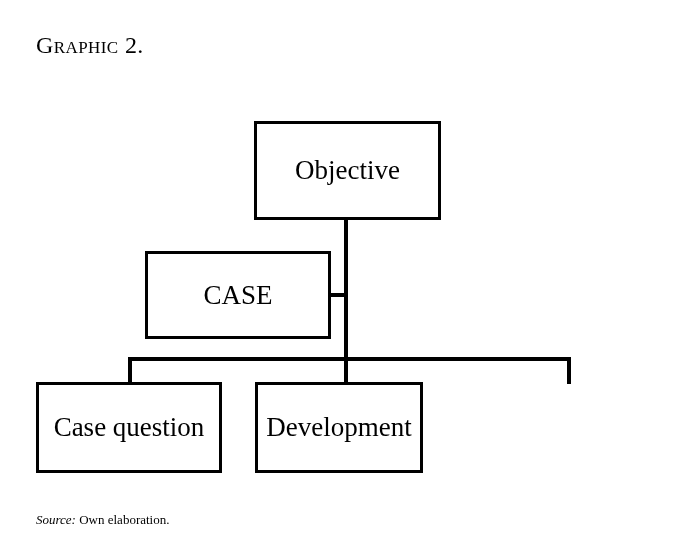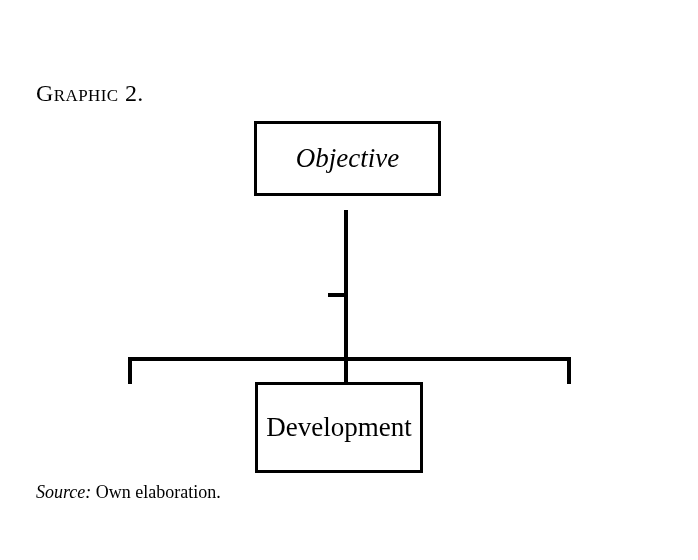--- a/index.html
+++ b/index.html
@@ -34,21 +34,20 @@
   }
   .caption-line {
     font-family: "Liberation Serif", "DejaVu Serif", serif;
     font-size: 24px;
     line-height: 38px;
     font-variant: small-caps;
     font-weight: 400;
     letter-spacing: 0.4px;
     color: #000000;
     white-space: nowrap;
-    margin-top: 48px;
   }
 
   
   .diagram {
     position: absolute;
     left: 0;
     top: 0;
     width: 698px;
     height: 560px;
     pointer-events: none;
@@ -68,21 +67,21 @@
   }
   .node-label {
     font-family: "Liberation Serif", "DejaVu Serif", serif;
     font-size: 27px;
     line-height: 1;
     color: #000000;
     white-space: nowrap;
     user-select: none;
   }
 
-  #node-objective    { left: 254px; top: 121px; width: 187px; height: 75px; font-style: italic; }
+  #node-objective    { left: 254px; top: 121px; width: 187px; height: 99px; }
   #node-case         { left: 145px; top: 251px; width: 186px; height: 88px; }
   #node-case-question{ left:  36px; top: 382px; width: 186px; height: 91px; }
   #node-development  { left: 255px; top: 382px; width: 168px; height: 91px; }
   #node-evaluation   { left: 477px; top: 382px; width: 186px; height: 91px; }
 
   
   .conn {
     position: absolute;
     background: #000000;
     z-index: 1;
@@ -95,23 +94,23 @@
   #conn-bus          { left: 128px; top: 357px; width: 443px; height: 4px; }
   
   #conn-drop-left    { left: 128px; top: 357px; width: 4px;   height: 27px; }
   
   #conn-drop-right   { left: 567px; top: 357px; width: 4px;   height: 27px; }
 
   
   .source-note {
     position: absolute;
     left: 36px;
-    top: 477px;
+    top: 505px;
     font-family: "Liberation Serif", "DejaVu Serif", serif;
-    font-size: 18px;
+    font-size: 13px;
     line-height: 30px;
     color: #000000;
     white-space: nowrap;
   }
   .source-label {
     font-style: italic;
   }
   .source-text {
     font-style: normal;
   }
@@ -130,21 +129,27 @@
     <div class="conn" id="conn-trunk"></div>
     <div class="conn" id="conn-case-stub"></div>
     <div class="conn" id="conn-bus"></div>
     <div class="conn" id="conn-drop-left"></div>
     <div class="conn" id="conn-drop-right"></div>
 
     <div class="node" id="node-objective">
       <span class="node-label">Objective</span>
     </div>
 
+    <div class="node" id="node-case">
+      <span class="node-label">CASE</span>
+    </div>
 
+    <div class="node" id="node-case-question">
+      <span class="node-label">Case question</span>
+    </div>
 
     <div class="node" id="node-development">
       <span class="node-label">Development</span>
     </div>
 
 
   </div>
 
   <div class="source-note"><span class="source-label">Source:</span><span class="source-text"> Own elaboration.</span></div>
 

